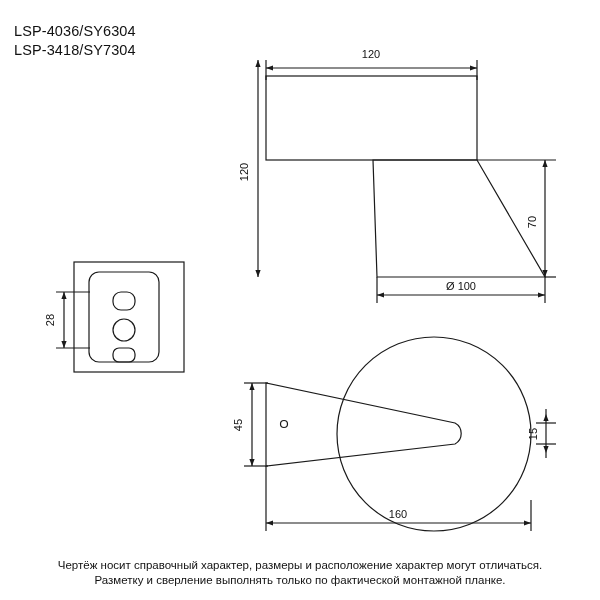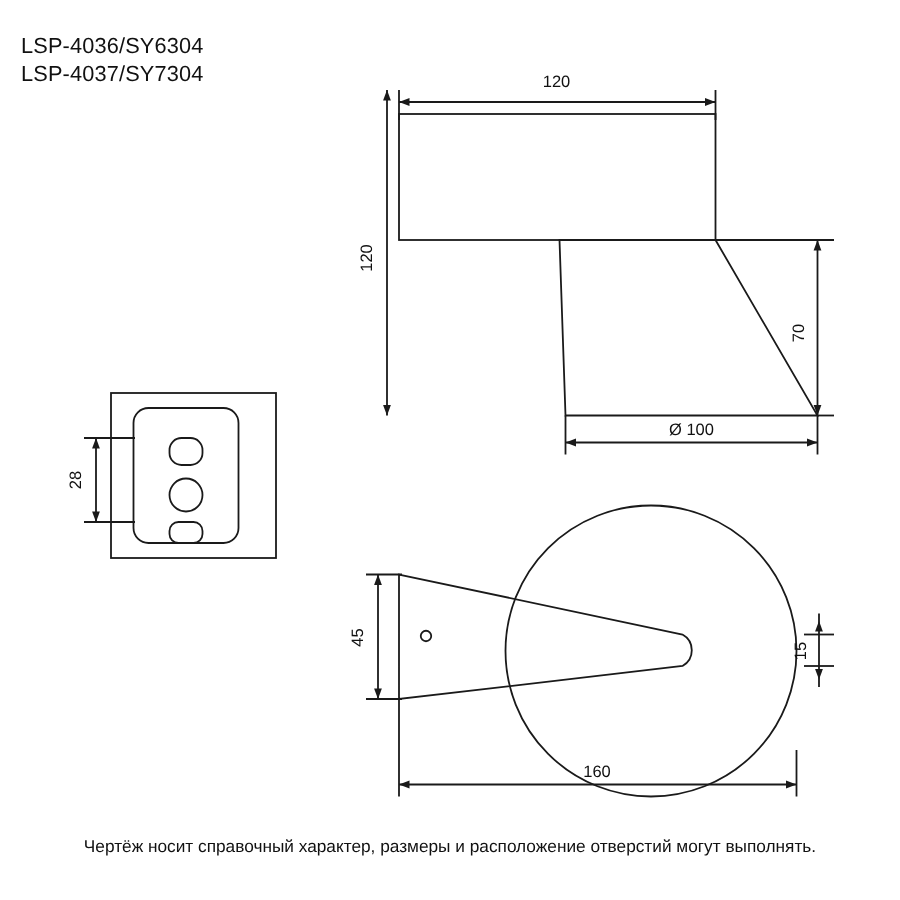--- a/index.html
+++ b/index.html
@@ -52,21 +52,21 @@
     fill: #111;
   }
 </style>
 </head>
 <body>
 
 <div id="page">
 
   <div class="title-block">
     <div>LSP-4036/SY6304</div>
-    <div>LSP-4037/SY7304</div>
+    <div>LSP-3418/SY7304</div>
   </div>
 
   <svg class="drawing" width="600" height="600" viewBox="0 0 600 600">
 
     <g fill="none" stroke="#1a1a1a" stroke-width="1.2" shape-rendering="geometricPrecision">
 
       <rect x="266" y="76" width="211" height="84"></rect>
 
       <path d="M 373 160 L 477 160 L 545 277 L 377 277 Z"></path>
 
@@ -135,16 +135,17 @@
     <text x="461" y="290" text-anchor="middle">Ø 100</text>
 
     <text x="54" y="320" text-anchor="middle" transform="rotate(-90 54 320)">28</text>
 
     <text x="242" y="425" text-anchor="middle" transform="rotate(-90 242 425)">45</text>
     <text x="537" y="434" text-anchor="middle" transform="rotate(-90 537 434)">15</text>
     <text x="398" y="518" text-anchor="middle">160</text>
   </svg>
 
   <div class="footer-block">
-    <div>Чертёж носит справочный характер, размеры и расположение отверстий могут выполнять.</div>
+    <div>Чертёж носит справочный характер, размеры и расположение характер могут отличаться.</div>
+    <div>Разметку и сверление выполнять только по фактической монтажной планке.</div>
   </div>
 
 </div>
 
 </body></html>

